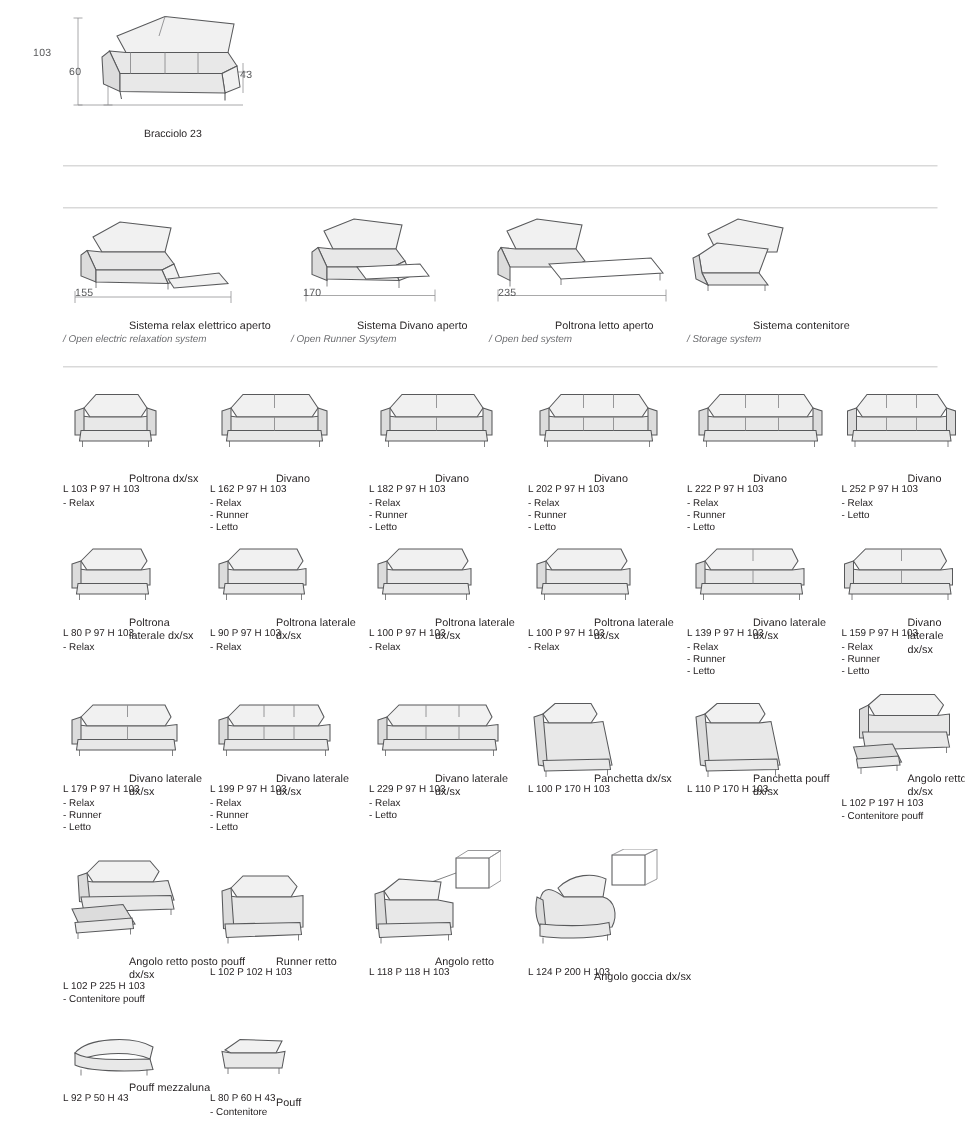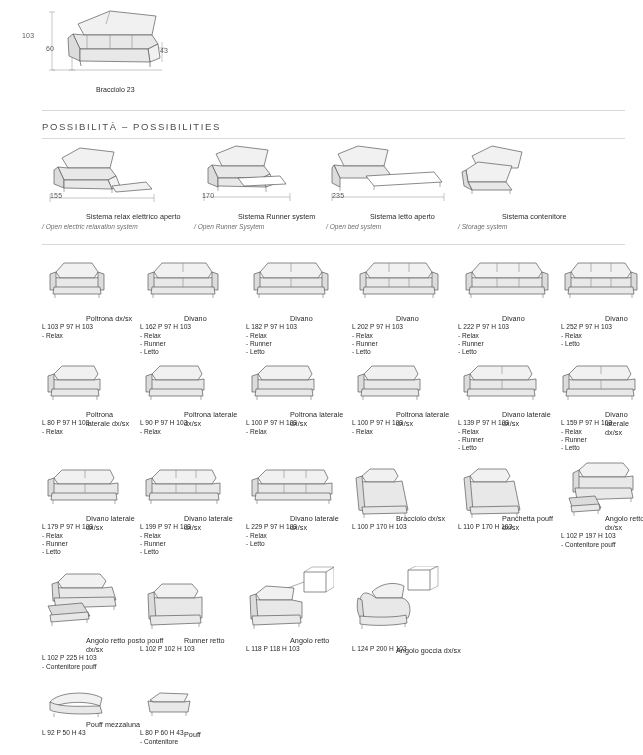--- a/index.html
+++ b/index.html
@@ -139,21 +139,20 @@
       <path class="lnl" d="M47 31 L47 45 M70 31 L70 45 M92 31 L92 45"></path>
       <path class="lnl" d="M70 7 L66 20"></path>
     </svg>
     <div class="dim-label" style="left:22px; top:32px;">103</div>
     <div class="dim-label" style="left:46px; top:45px;">60</div>
     <div class="dim-label" style="left:160px; top:47px;">43</div>
     <div class="caption-bracciolo">Bracciolo 23</div>
   </div>
 
   <div class="rule" style="top:110px;"></div>
-  <div class="sect-head">POSSIBILITÀ – POSSIBILITIES</div>
   <div class="rule" style="top:138px;"></div>
 
   <div class="cell" style="left:42px; top:142px; width:140px;">
     <svg class="art" width="130" height="62" viewBox="0 0 130 62">
       <path class="fl3" d="M20 16 L38 6 L72 10 L68 26 L26 26 Z"></path>
       <path class="fl" d="M16 25 L26 26 L68 26 L74 34 L66 38 L22 38 Z"></path>
       <path class="fl2" d="M16 25 L22 38 L22 46 L12 42 L12 28 Z"></path>
       <path class="fl3" d="M66 38 L74 34 L78 44 L70 47 Z"></path>
       <path class="fl" d="M22 38 L66 38 L70 47 L22 46 Z"></path>
       <path class="fl3" d="M70 44 L104 40 L110 47 L74 50 Z"></path>
@@ -174,37 +173,37 @@
       <path class="fl2" d="M18 23 L24 36 L24 45 L14 41 L14 26 Z"></path>
       <path class="fl3" d="M68 36 L76 32 L80 42 L72 45 Z"></path>
       <path class="fl" d="M24 36 L68 36 L72 45 L24 44 Z"></path>
       <path class="flw" d="M44 36 L86 34 L92 42 L50 44 Z"></path>
       <path class="thin" d="M24 44 L24 49 M72 45 L72 50"></path>
       <line class="dimline" x1="10" y1="55" x2="96" y2="55"></line>
       <line class="dimline" x1="10" y1="51" x2="10" y2="59"></line>
       <line class="dimline" x1="96" y1="51" x2="96" y2="59"></line>
     </svg>
     <div class="dim-label" style="left:8px; top:50px;">170</div>
-    <div class="title" style="position:absolute; top:70px; left:0;">Sistema Runner system</div>
+    <div class="title" style="position:absolute; top:70px; left:0;">Sistema Divano aperto</div>
     <div class="subtitle" style="position:absolute; top:80px; left:0;">/ Open Runner Sysytem</div>
   </div>
 
   <div class="cell" style="left:326px; top:142px; width:140px;">
     <svg class="art" width="130" height="62" viewBox="0 0 130 62">
       <path class="fl3" d="M12 12 L32 4 L62 8 L58 24 L18 24 Z"></path>
       <path class="fl" d="M8 23 L18 24 L58 24 L64 32 L56 36 L14 36 Z"></path>
       <path class="fl2" d="M8 23 L14 36 L14 45 L6 41 L6 26 Z"></path>
       <path class="flw" d="M40 34 L108 30 L116 40 L48 44 Z"></path>
       <path class="thin" d="M14 45 L14 49 M48 44 L48 48 M114 40 L114 45"></path>
       <line class="dimline" x1="6" y1="55" x2="118" y2="55"></line>
       <line class="dimline" x1="6" y1="51" x2="6" y2="59"></line>
       <line class="dimline" x1="118" y1="51" x2="118" y2="59"></line>
     </svg>
     <div class="dim-label" style="left:6px; top:50px;">235</div>
-    <div class="title" style="position:absolute; top:70px; left:0;">Sistema letto aperto</div>
+    <div class="title" style="position:absolute; top:70px; left:0;">Poltrona letto aperto</div>
     <div class="subtitle" style="position:absolute; top:80px; left:0;">/ Open bed system</div>
   </div>
 
   <div class="cell" style="left:458px; top:142px; width:140px;">
     <svg class="art" width="120" height="62" viewBox="0 0 120 62">
       <path class="fl3" d="M14 14 L34 4 L64 10 L60 26 L20 26 Z"></path>
       <path class="fl3" d="M8 28 L20 20 L54 24 L48 40 L10 40 Z"></path>
       <path class="fl" d="M10 40 L48 40 L54 48 L14 48 Z"></path>
       <path class="fl2" d="M8 28 L10 40 L14 48 L6 44 L4 30 Z"></path>
       <path class="thin" d="M14 48 L14 52 M52 48 L52 52"></path>
@@ -445,21 +444,21 @@
   </div>
 
   <div class="cell" style="left:352px; top:466px; width:104px;">
     <svg class="art" width="72" height="60" viewBox="0 0 72 60">
       <path class="fl3" d="M10 10 L18 3 L42 3 L46 10 L42 16 L14 16 Z"></path>
       <path class="fl" d="M6 15 L14 16 L42 16 L50 15 L56 44 L12 46 Z"></path>
       <path class="fl2" d="M4 12 L10 10 L13 45 L7 44 Z"></path>
       <path class="fl" d="M10 41 L54 40 L55 47 L11 48 Z"></path>
       <path class="thin" d="M12 48 L12 52 M53 47 L53 51"></path>
     </svg>
-    <div class="title" style="position:absolute; top:48px; left:0;">Bracciolo dx/sx</div>
+    <div class="title" style="position:absolute; top:48px; left:0;">Panchetta dx/sx</div>
     <div class="dims" style="position:absolute; top:57px; left:0;">L 100 P 170 H 103</div>
   </div>
 
   <div class="cell" style="left:458px; top:466px; width:104px;">
     <svg class="art" width="76" height="60" viewBox="0 0 76 60">
       <path class="fl3" d="M12 10 L20 3 L48 3 L52 10 L48 16 L16 16 Z"></path>
       <path class="fl" d="M8 15 L16 16 L48 16 L56 15 L62 44 L14 46 Z"></path>
       <path class="fl2" d="M6 12 L12 10 L15 45 L9 44 Z"></path>
       <path class="fl" d="M12 41 L60 40 L61 47 L13 48 Z"></path>
       <path class="thin" d="M14 48 L14 52 M59 47 L59 51"></path>

